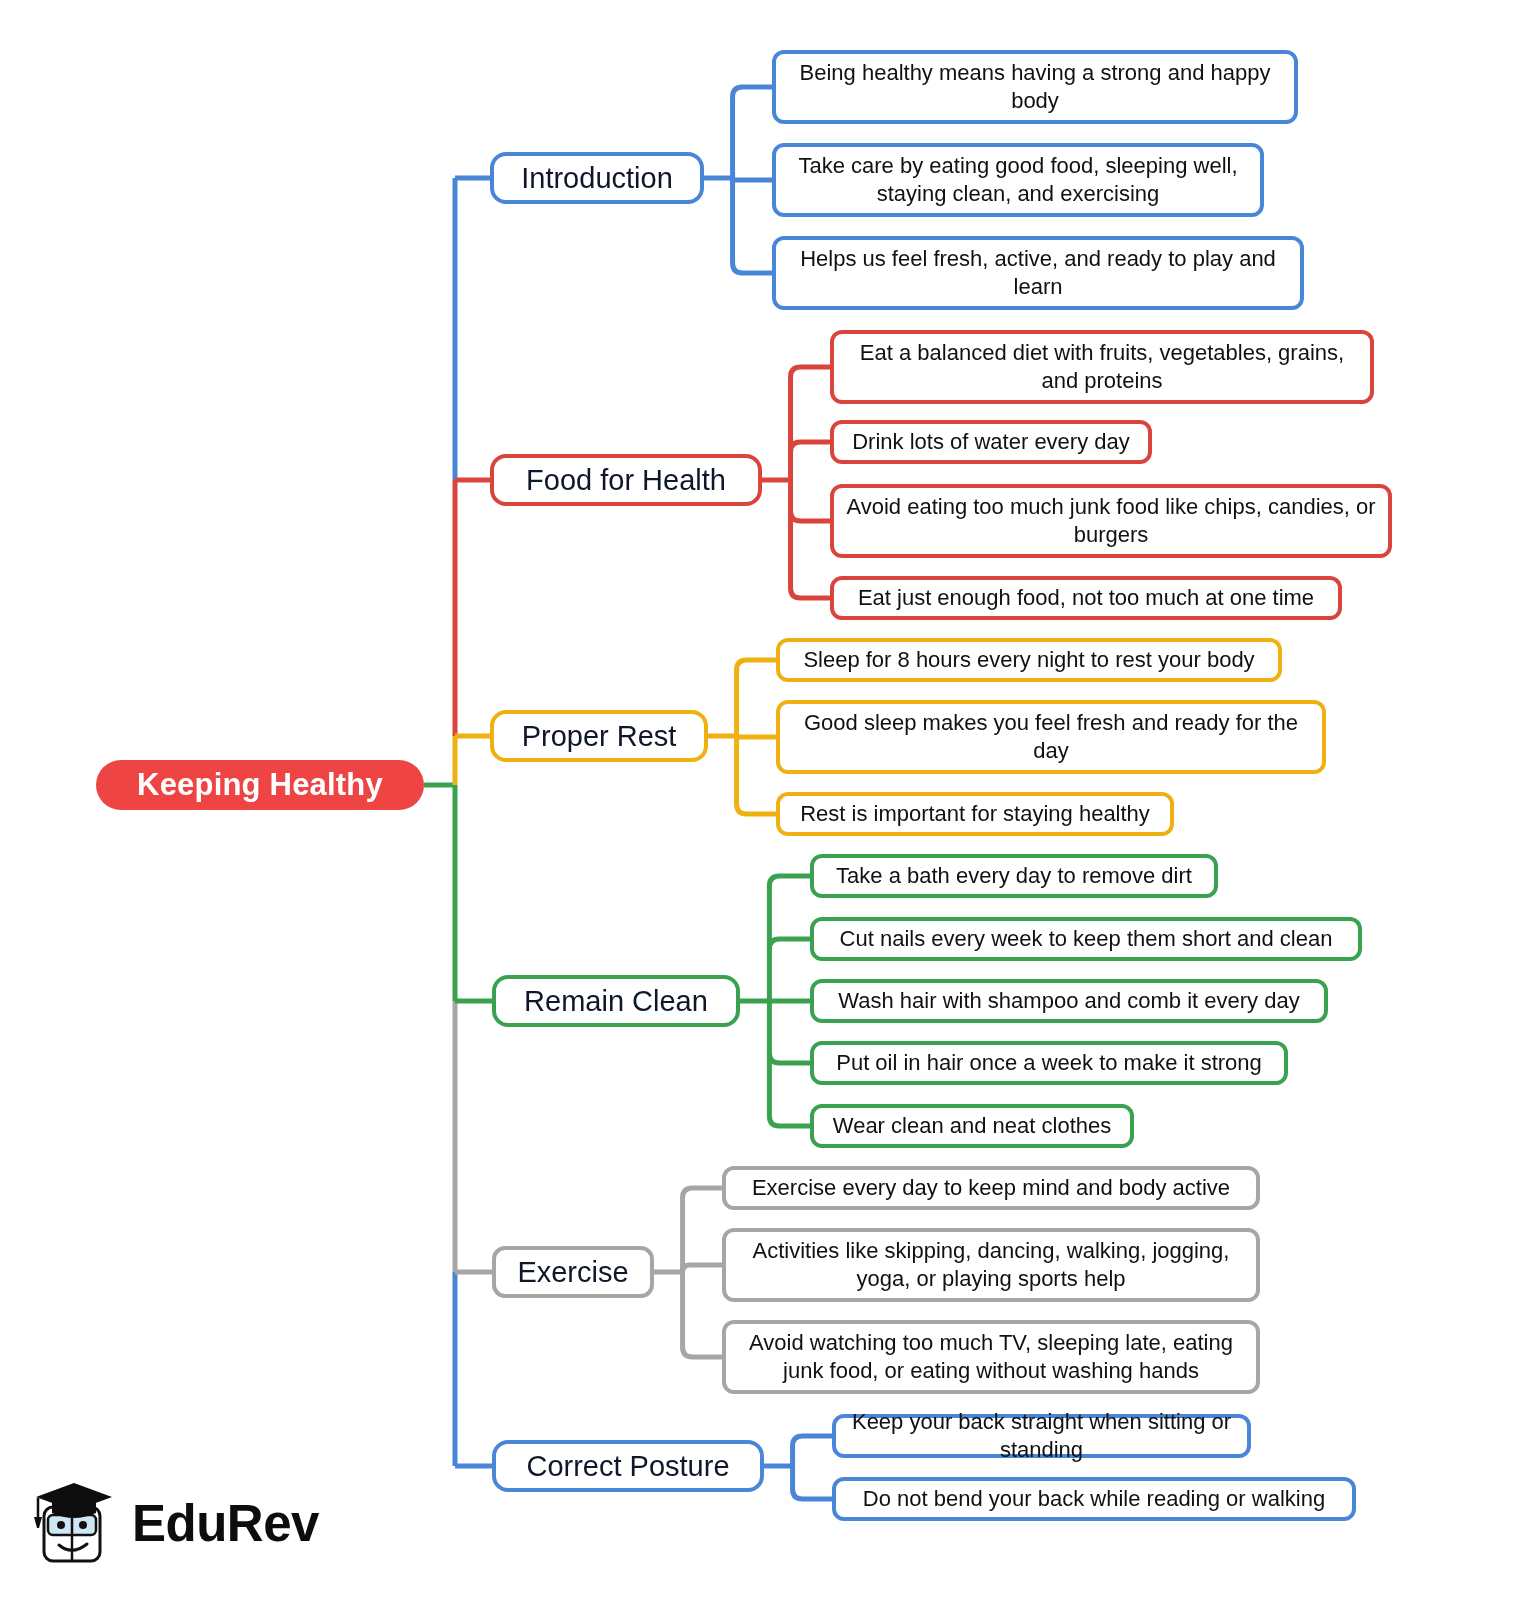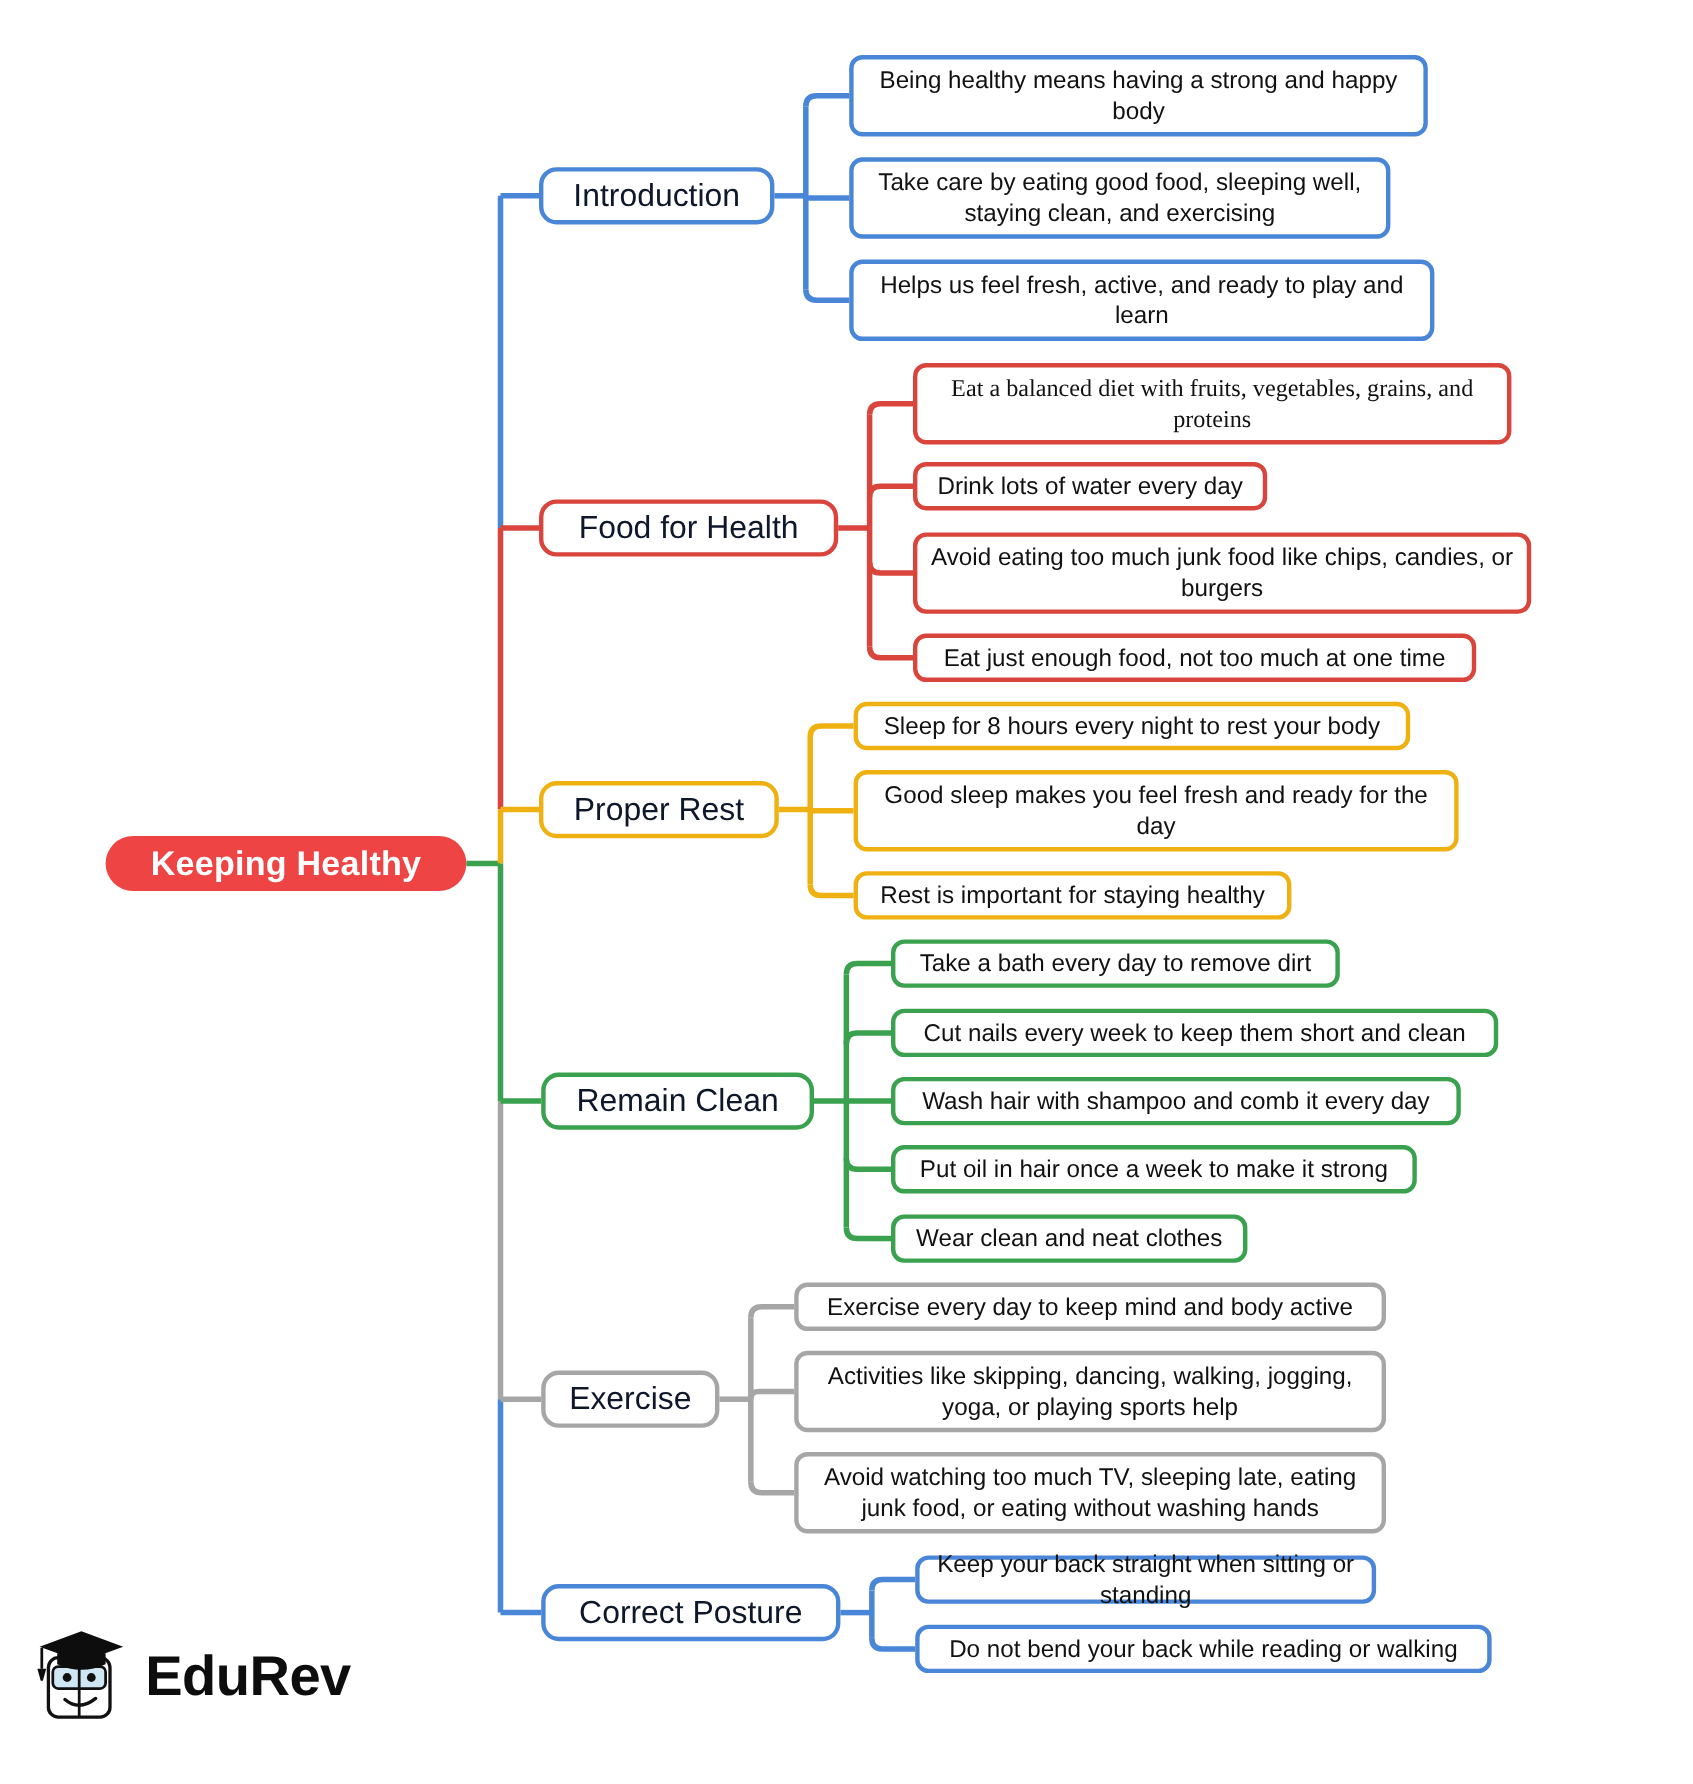--- a/index.html
+++ b/index.html
@@ -98,28 +98,28 @@
       <path d="M 792.56 1446 Q 792.56 1436 802.56 1436 H 832" stroke="#4a86d8" stroke-width="5" fill="none" stroke-linecap="butt"></path>
       <path d="M 792.56 1489 Q 792.56 1499 802.56 1499 H 832" stroke="#4a86d8" stroke-width="5" fill="none" stroke-linecap="butt"></path>
     </svg>
 
   <div class="node root" id="root-node" style="left: 96px; top: 760px; width: 328px; height: 50px;">Keeping Healthy</div>
 
   <div class="node topic c-blue" style="left: 490px; top: 152px; width: 214px; height: 52px;">Introduction</div>
   <div class="node topic c-red" style="left: 490px; top: 454px; width: 272px; height: 52px;">Food for Health</div>
   <div class="node topic c-yellow" style="left: 490px; top: 710px; width: 218px; height: 52px;">Proper Rest</div>
   <div class="node topic c-green" style="left: 492px; top: 975px; width: 248px; height: 52px;">Remain Clean</div>
-  <div class="node topic c-gray" style="left: 492px; top: 1246px; width: 162px; height: 52px;">Exercise</div>
+  <div class="node topic c-gray" style="left: 492px; top: 1246px; width: 162px; height: 52px; border-radius: 13px;">Exercise</div>
   <div class="node topic c-blue" style="left: 492px; top: 1440px; width: 272px; height: 52px;">Correct Posture</div>
 
   <div class="node leaf c-blue" style="left: 772px; top: 50px; width: 526px; height: 74px;">Being healthy means having a strong and happy body</div>
   <div class="node leaf c-blue" style="left: 772px; top: 143px; width: 492px; height: 74px;">Take care by eating good food, sleeping well, staying clean, and exercising</div>
   <div class="node leaf c-blue" style="left: 772px; top: 236px; width: 532px; height: 74px;">Helps us feel fresh, active, and ready to play and learn</div>
 
-  <div class="node leaf c-red" style="left: 830px; top: 330px; width: 544px; height: 74px; font-family: Liberation Serif, serif;">Eat a balanced diet with fruits, vegetables, grains, and proteins</div>
+  <div class="node leaf c-red" style="left: 830px; top: 330px; width: 544px; height: 74px;">Eat a balanced diet with fruits, vegetables, grains, and proteins</div>
   <div class="node leaf c-red" style="left: 830px; top: 420px; width: 322px; height: 44px;">Drink lots of water every day</div>
   <div class="node leaf c-red" style="left: 830px; top: 484px; width: 562px; height: 74px;">Avoid eating too much junk food like chips, candies, or burgers</div>
   <div class="node leaf c-red" style="left: 830px; top: 576px; width: 512px; height: 44px;">Eat just enough food, not too much at one time</div>
 
   <div class="node leaf c-yellow" style="left: 776px; top: 638px; width: 506px; height: 44px;">Sleep for 8 hours every night to rest your body</div>
   <div class="node leaf c-yellow" style="left: 776px; top: 700px; width: 550px; height: 74px;">Good sleep makes you feel fresh and ready for the day</div>
   <div class="node leaf c-yellow" style="left: 776px; top: 792px; width: 398px; height: 44px;">Rest is important for staying healthy</div>
 
   <div class="node leaf c-green" style="left: 810px; top: 854px; width: 408px; height: 44px;">Take a bath every day to remove dirt</div>
   <div class="node leaf c-green" style="left: 810px; top: 979px; width: 518px; height: 44px;">Wash hair with shampoo and comb it every day</div>

